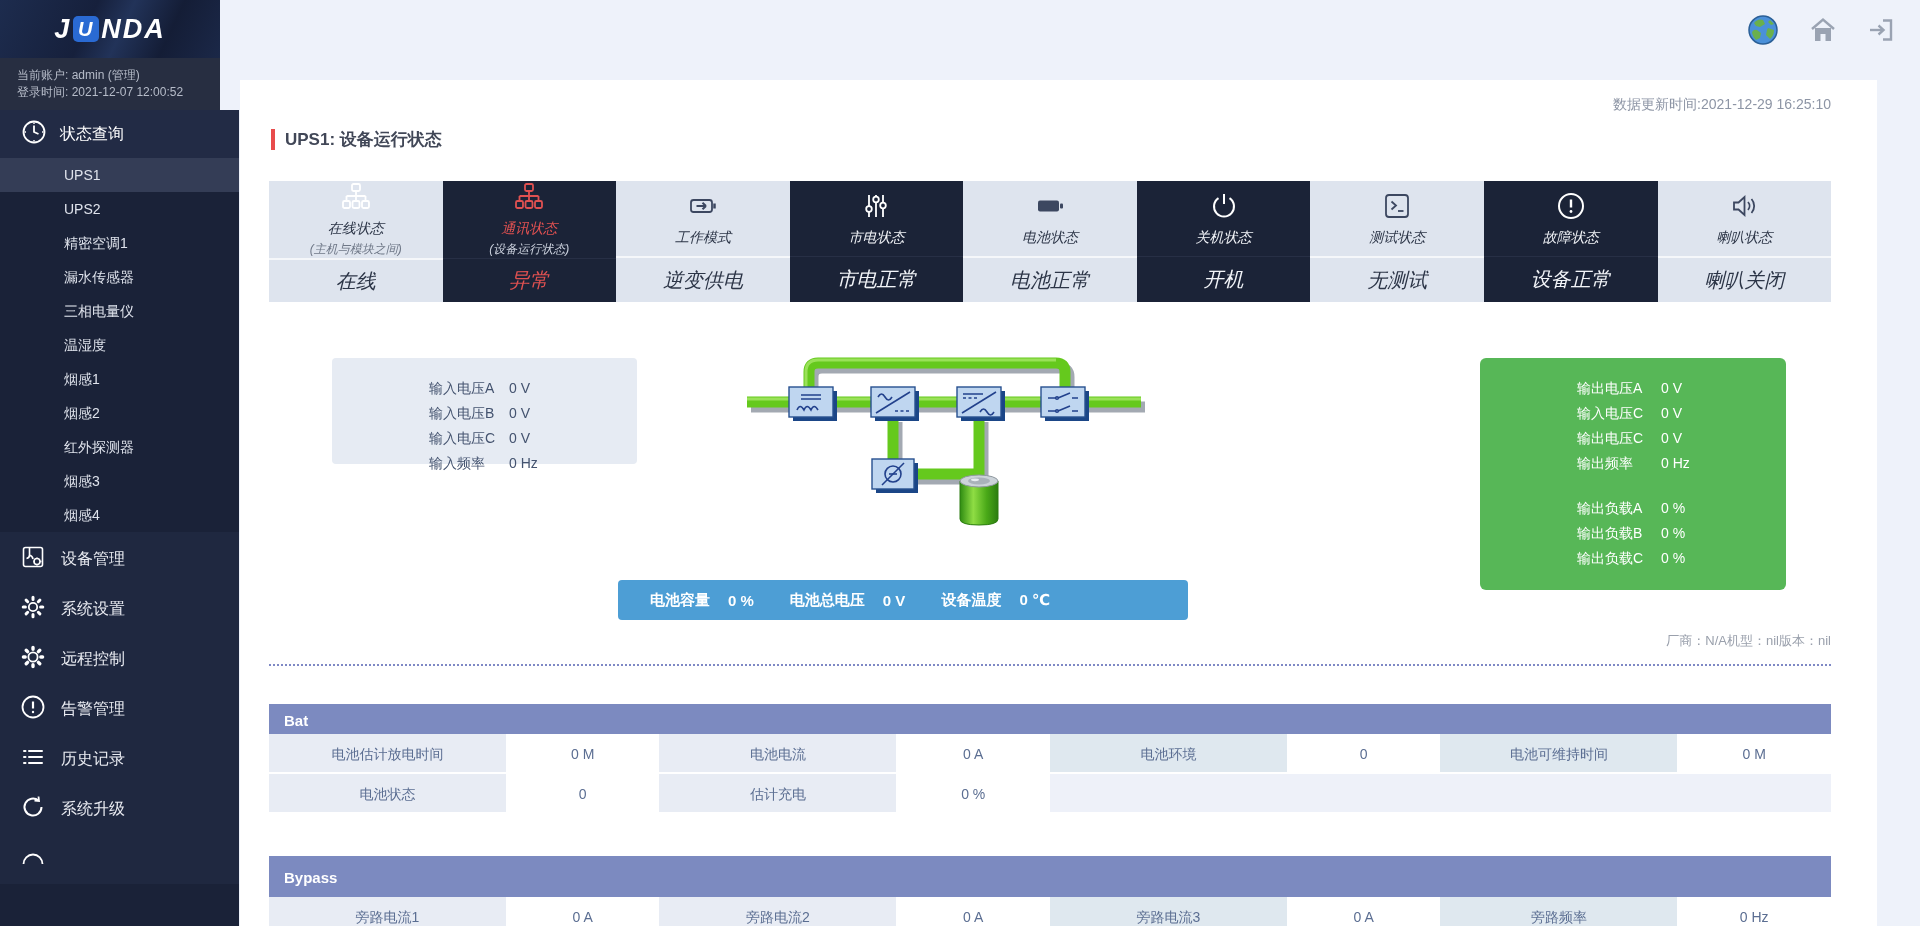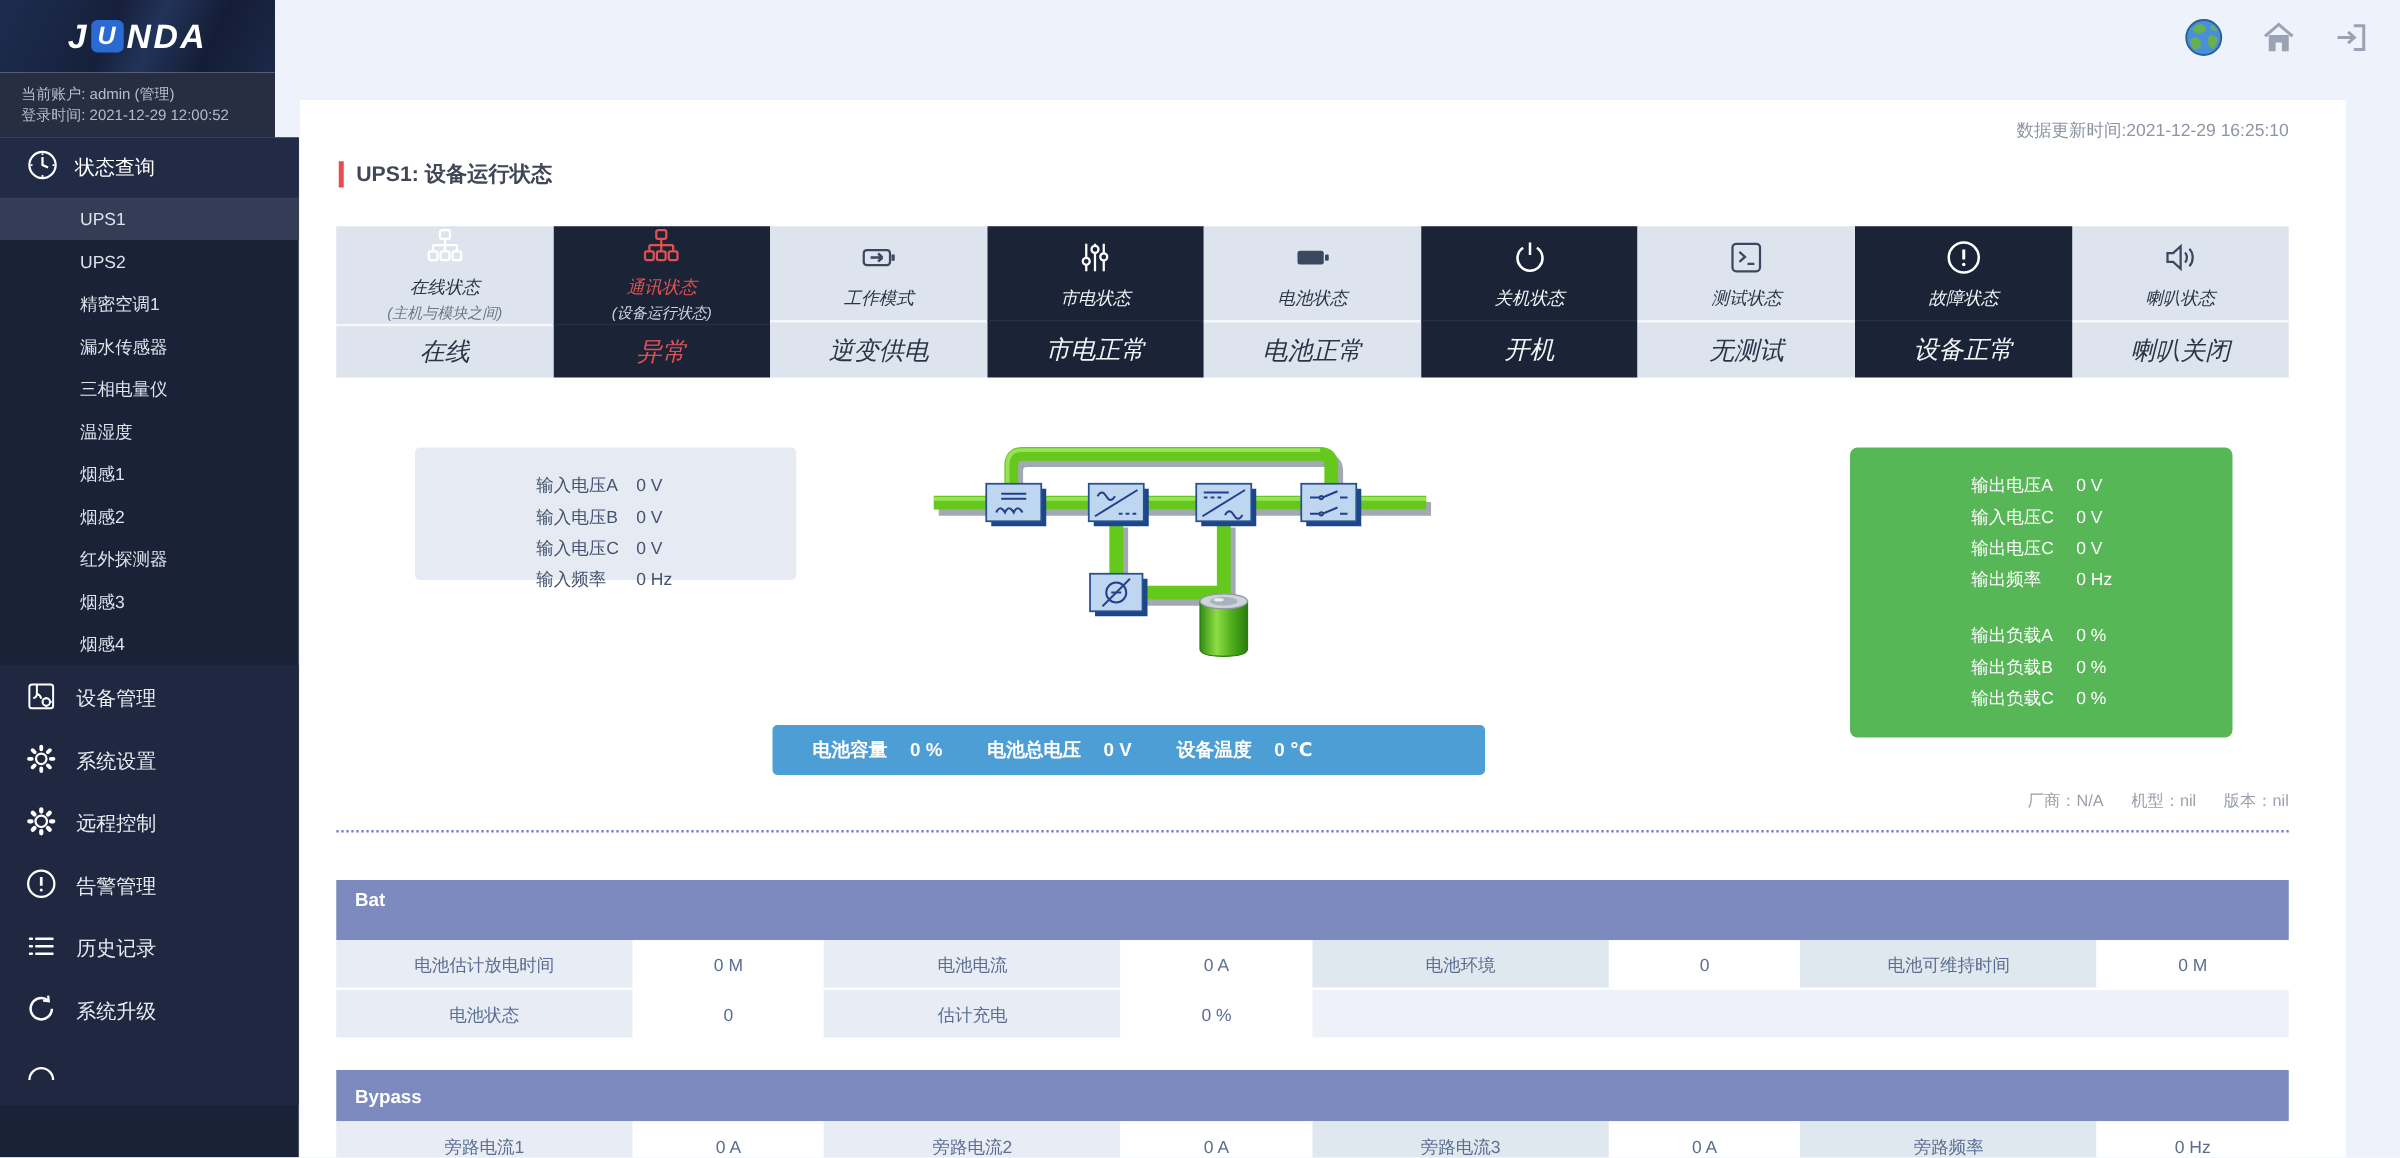--- a/index.html
+++ b/index.html
@@ -68,29 +68,29 @@
   .output-box .lbl { width:84px; }
   .output-box .gap { height:20px; }
 
   .diagram { position:absolute; left:505px; top:262px; width:400px; height:190px; }
 
   .battery-bar { position:absolute; left:378px; top:500px; width:570px; height:40px; background:#4d9ed5;
     border-radius:4px; display:flex; align-items:center; padding-left:32px; color:#fff; font-size:15px; font-weight:bold; }
   .battery-bar .lbl { margin-right:18px; }
   .battery-bar .val { margin-right:36px; }
 
-  .meta-line { position:absolute; top:552px; right:46px; display:flex; gap:22px; font-size:13px; color:#9aa0ac; }
+  .meta-line { position:absolute; top:552px; right:46px; display:flex; font-size:13px; color:#9aa0ac; }
   .divider { position:absolute; left:29px; right:46px; top:584px; border-top:2px dotted #7f89c5; }
 
   
   .tbl { position:absolute; left:29px; width:1562px; }
   .tbl-bat { top:624px; }
   .tbl-bypass { top:776px; }
   .tbl-head { background:#7c8ac0; color:#fff; font-weight:bold; font-size:15px; padding-left:15px; }
-  .tbl-bat .tbl-head { height:48px; line-height:34px; }
+  .tbl-bat .tbl-head { height:30px; line-height:34px; }
   .tbl-bypass .tbl-head { height:41px; line-height:44px; }
   .trow { display:flex; height:40px; border-bottom:2px solid #fff; }
   .cell { height:100%; line-height:40px; text-align:center; font-size:14px; color:#5b6e92; border-right:2px solid #fff; }
   .cell.lbl { width:15.3%; }
   .cell.lbl.ca { background:#e8ecf4; }
   .cell.lbl.cb { background:#dfe8ef; }
   .cell.val { width:9.7%; background:#ffffff; }
   .cell.filler { flex:1; background:#eef1f9; border-right:none; }
 </style>
 </head>
@@ -126,21 +126,21 @@
   <div class="logo-box">
     <div class="logo-text">
         <span>J</span>
         <span class="logo-u">U</span>
         <span>NDA</span>
       </div>
   </div>
 
   <div class="account">
     <div>当前账户: admin (管理)</div>
-    <div>登录时间: 2021-12-29 12:00:52</div>
+    <div>登录时间: 2021-12-07 12:00:52</div>
   </div>
 
   <aside class="sidebar">
     <div class="group-header">
       <span>
         <svg width="26" height="26" viewBox="0 0 26 26" fill="none" stroke="#ffffff" stroke-width="1.8">
           <circle cx="13" cy="13" r="10.5"></circle>
           <path d="M13 6.5 V13 L17.5 15"></path>
           <path d="M13 3.5 v1.5 M22.5 13 h-1.5 M13 22.5 v-1.5 M3.5 13 h1.5" stroke-width="1.4"></path>
         </svg>

